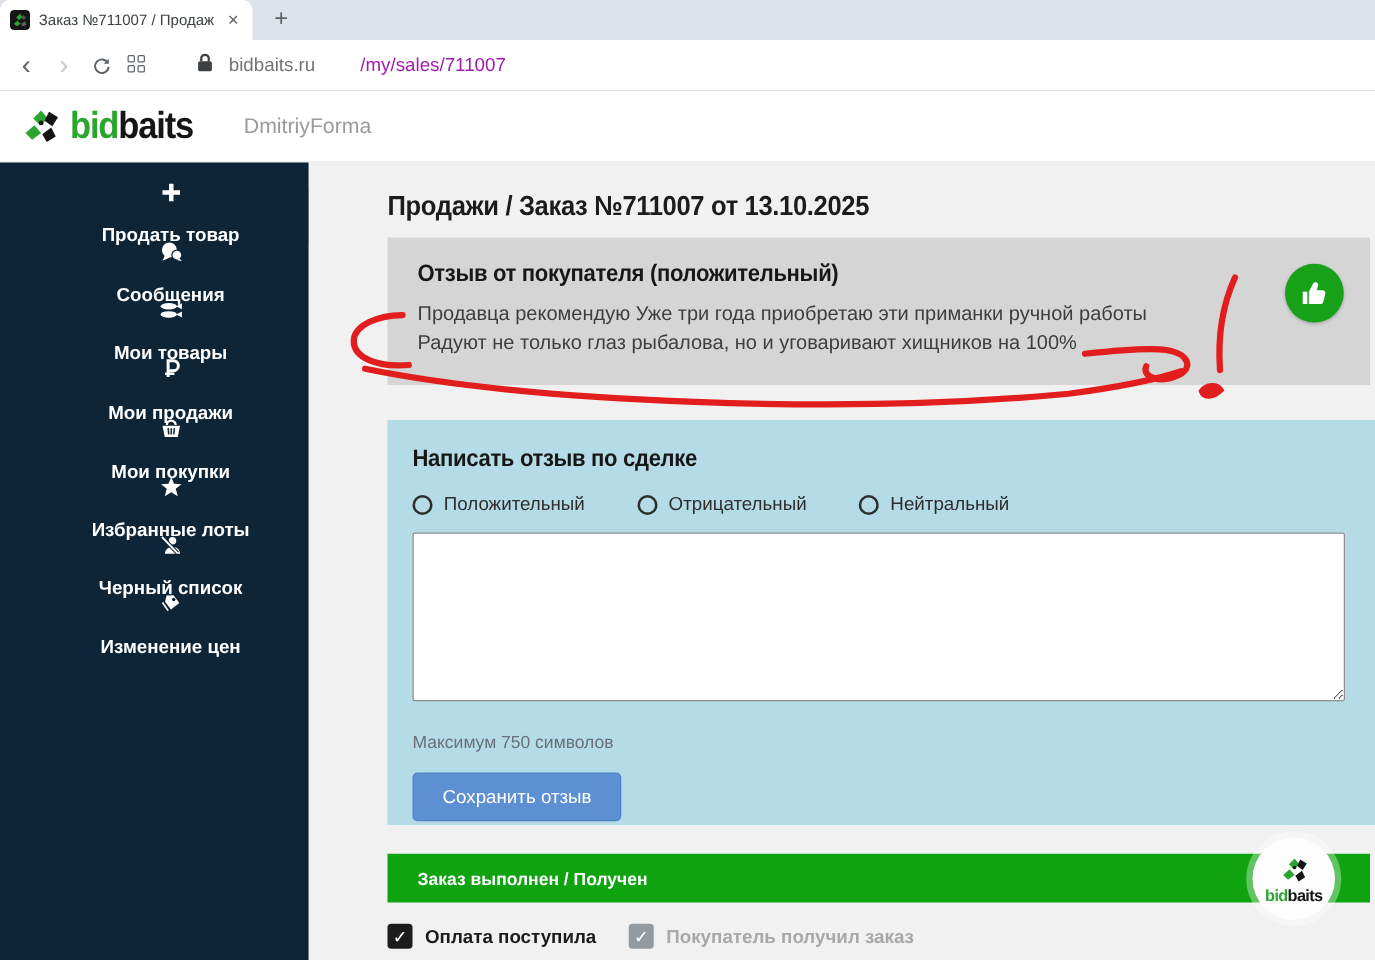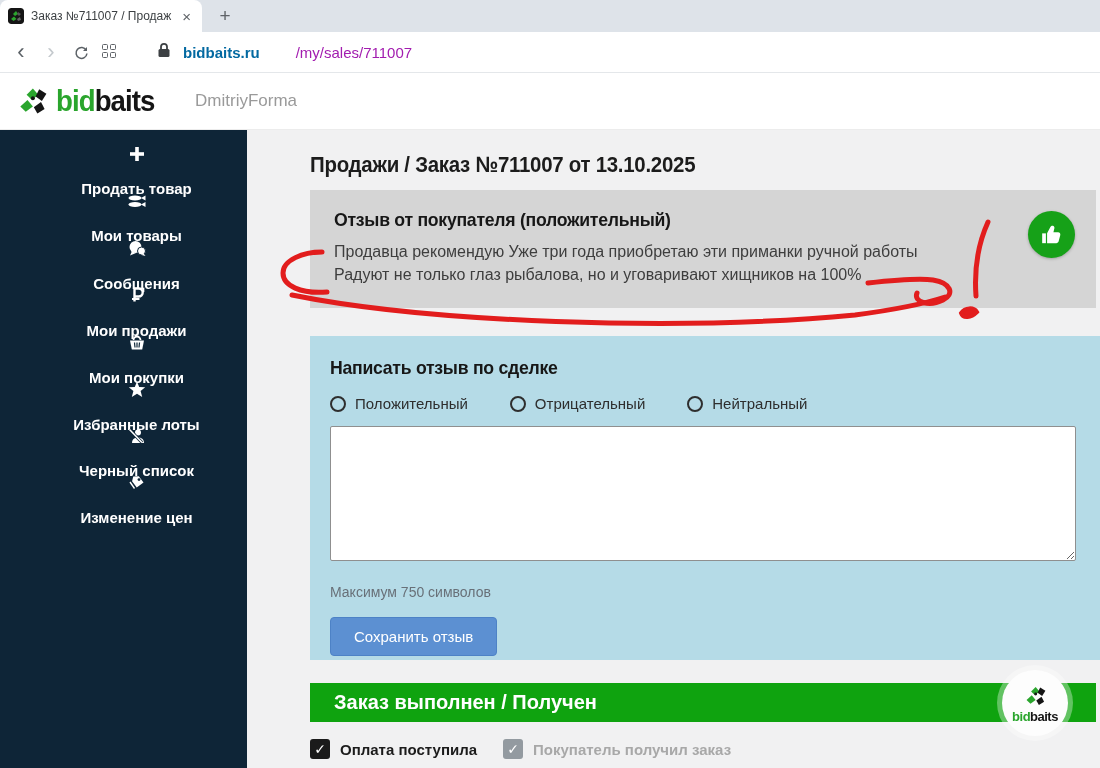--- a/index.html
+++ b/index.html
@@ -19,21 +19,21 @@
   .urlbar { position:absolute; left:0; top:32px; width:1100px; height:41px; background:#fff;
             border-bottom:1px solid #e4e7ea; display:flex; align-items:center; }
   .nav-ic { width:30px; text-align:center; font-size:22px; color:#5b6166; line-height:1; cursor:pointer; }
   .nav-ic.fwd { color:#c4c9cd; }
   .nav-ic svg { vertical-align:middle; }
   .grid-ic { width:16px; height:16px; display:grid; grid-template-columns:6px 6px; grid-template-rows:6px 6px;
              gap:2px; margin:0 9px 0 6px; cursor:pointer; }
   .grid-ic i { border:1.6px solid #5f6368; border-radius:1.5px; }
   .lock-ic { margin:0 12px 0 30px; cursor:default; }
   .url { font-size:15px; }
-  .url .host { color:#0369a1;font-weight:bold; }
+  .url .host { color:#737373; }
   .url .path { color:#a21caf;margin-left:36px; }
 
   
   .siteheader { position:absolute; left:0; top:73px; width:1100px; height:57px; background:#fff;
                 display:flex; align-items:center; border-bottom:1px solid #ececec; }
   .logo { display:flex; align-items:center; gap:6px; margin-left:14px; cursor:pointer; }
   .logo-text { font-size:30px; font-weight:bold; letter-spacing:-1px; line-height:1;
                display:inline-block; transform:scaleX(.92); transform-origin:left center; }
   .logo-text .g { color:#2aa52d; }
   .logo-text .k { color:#151515; }
@@ -71,21 +71,21 @@
   .radio-opt { display:flex; align-items:center; gap:9px; cursor:pointer; }
   .radio-circle { width:16px; height:16px; border:2px solid #2e2e2e; border-radius:50%; background:transparent; }
   .radio-label { font-size:15px; color:#2e2e2e; }
   .form-box textarea { width:746px; height:135px; border:1px solid #8f8f8f; border-radius:2px;
                        resize:vertical; font-family:"Liberation Sans",sans-serif; font-size:15px; padding:6px; }
   .hint { font-size:14px; color:#687078; margin-top:19px; }
   .save-btn { margin-top:17px; background:#5c90d2; border:1px solid #4d82c6; border-radius:4px;
               color:#fff; font-size:15px; padding:10px 23px; cursor:pointer; font-family:inherit; }
 
   .status-bar { position:absolute; left:63px; top:553px; width:786px; height:39px; background:#0fa30f;
-                color:#fff; font-size:20px; font-weight:bold; display:flex; align-items:center;
+                color:#fff; font-size:14px; font-weight:bold; display:flex; align-items:center;
                 padding-left:24px; z-index:1; }
 
   .check-row { position:absolute; left:63px; top:609px; display:flex; align-items:center; gap:26px; }
   .check-item { display:flex; align-items:center; gap:10px; cursor:pointer; }
   .cbox { width:20px; height:20px; border-radius:3px; color:#fff; font-size:14px; font-weight:bold;
           display:flex; align-items:center; justify-content:center; }
   .cbox.dark { background:#1b1b1b; }
   .cbox.gray { background:#939aa0; }
   .check-item .lbl { font-size:15px; font-weight:700; color:#1b1b1b; }
   .check-item.disabled .lbl { color:#a8a8a8; font-weight:600; }
@@ -157,39 +157,39 @@
     <span class="ic">
       <svg width="16" height="16" viewBox="0 0 16 16">
           <rect x="6.2" y="1" width="3.6" height="14" fill="#fff"></rect>
           <rect x="1" y="6.2" width="14" height="3.6" fill="#fff"></rect>
         </svg>
     </span>
     <span>Продать товар</span>
   </div>
   <div class="side-item">
     <span class="ic">
+      <svg width="18" height="17" viewBox="0 0 18 17">
+          <circle cx="7.5" cy="7" r="6" fill="#fff"></circle>
+          <path d="M4 11 L2 15.5 L8 13 Z" fill="#fff"></path>
+          <circle cx="13.5" cy="11" r="4" fill="#fff" stroke="#0e2537" stroke-width="1"></circle>
+          <path d="M15.5 13.5 L17.5 16 L13.5 15 Z" fill="#fff"></path>
+        </svg>
+    </span>
+    <span>Сообщения</span>
+  </div>
+  <div class="side-item">
+    <span class="ic">
       <svg width="20" height="16" viewBox="0 0 20 16">
           <ellipse cx="8" cy="5" rx="6.5" ry="2.6" fill="#fff"></ellipse>
           <polygon points="14,5 18.5,2.6 18.5,7.4" fill="#fff"></polygon>
           <ellipse cx="8" cy="11.5" rx="6.5" ry="2.6" fill="#fff"></ellipse>
           <polygon points="14,11.5 18.5,9.1 18.5,13.9" fill="#fff"></polygon>
         </svg>
     </span>
     <span>Мои товары</span>
-  </div>
-  <div class="side-item">
-    <span class="ic">
-      <svg width="18" height="17" viewBox="0 0 18 17">
-          <circle cx="7.5" cy="7" r="6" fill="#fff"></circle>
-          <path d="M4 11 L2 15.5 L8 13 Z" fill="#fff"></path>
-          <circle cx="13.5" cy="11" r="4" fill="#fff" stroke="#0e2537" stroke-width="1"></circle>
-          <path d="M15.5 13.5 L17.5 16 L13.5 15 Z" fill="#fff"></path>
-        </svg>
-    </span>
-    <span>Сообщения</span>
   </div>
   <div class="side-item">
     <span class="ic">
       <svg width="14" height="17" viewBox="0 0 14 17">
           <path d="M4.5 14.5 V1.5 h4.2 a4 4 0 0 1 0 8 H4.5" fill="none" stroke="#fff" stroke-width="2.4"></path>
           <line x1="2" y1="12" x2="9.5" y2="12" stroke="#fff" stroke-width="2"></line>
         </svg>
     </span>
     <span>Мои продажи</span>
   </div>

